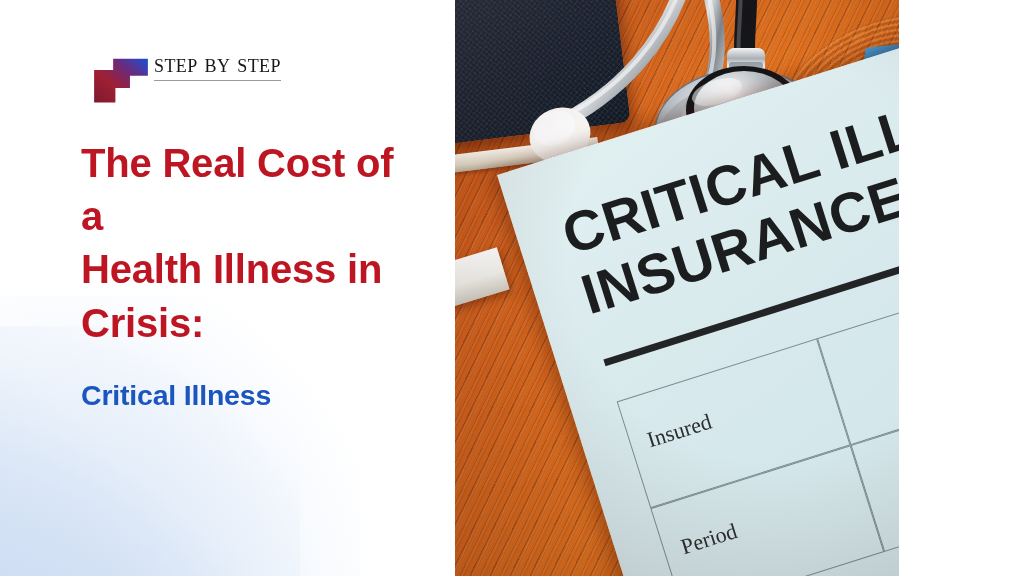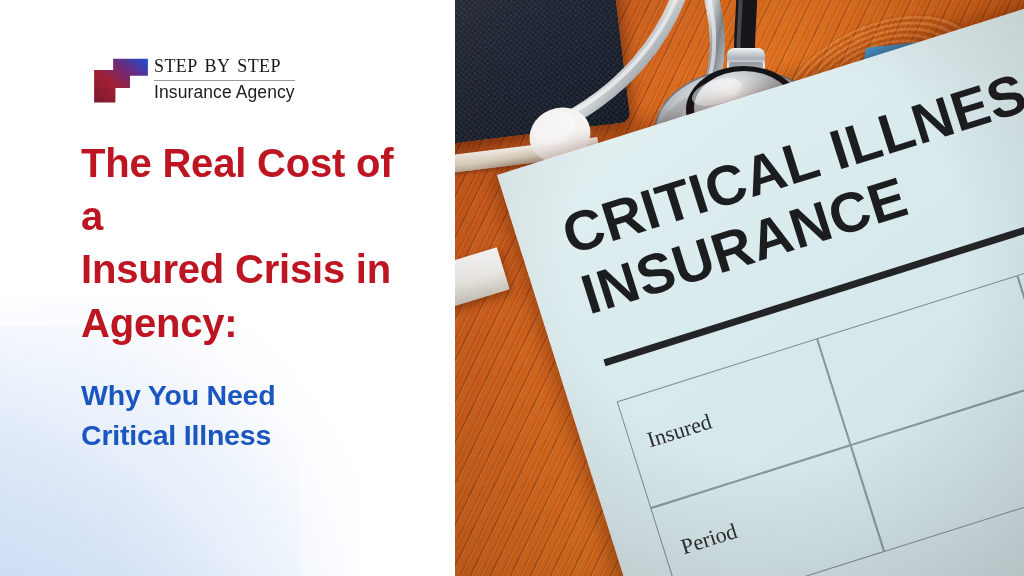--- a/index.html
+++ b/index.html
@@ -5,21 +5,21 @@
   html, body {
     margin: 0;
     padding: 0;
     background: #ffffff;
   }
   body {
     font-family: "Liberation Sans", sans-serif;
   }
   .canvas {
     position: relative;
-    width: 1024px;
+    width: 899px;
     height: 576px;
     overflow: hidden;
     background: #ffffff;
   }
 
   
   .left-panel {
     position: absolute;
     left: 0; top: 0;
     width: 455px;
@@ -331,32 +331,30 @@
             <stop offset="0%" stop-color="#7d1a2f"></stop>
             <stop offset="38%" stop-color="#a01f33"></stop>
             <stop offset="68%" stop-color="#6c2a7a"></stop>
             <stop offset="100%" stop-color="#1b4fd4"></stop>
           </linearGradient>
         </defs>
         <path d="M2,34 L36,34 L36,14 L98,14 L98,44 L66,44 L66,66 L40,66 L40,92 L2,92 Z" fill="url(#stepgrad)"></path>
       </svg>
       <div class="logo-text">
         <div class="logo-line1">Step By Step</div>
-        <div class="logo-line2">Insurance Agency</div>
       </div>
     </div>
 
     <div class="headline">
       <div>The Real Cost of a</div>
-      <div>Insured Crisis in</div>
-      <div>Agency:</div>
+      <div>Health Illness in</div>
+      <div>Crisis:</div>
     </div>
 
     <div class="subhead">
-      <div>Why You Need</div>
       <div>Critical Illness</div>
     </div>
   </div>
 
   <div class="photo">
 
     <div class="wood"></div>
     <div class="knot"></div>
     <div class="knot2"></div>
 

